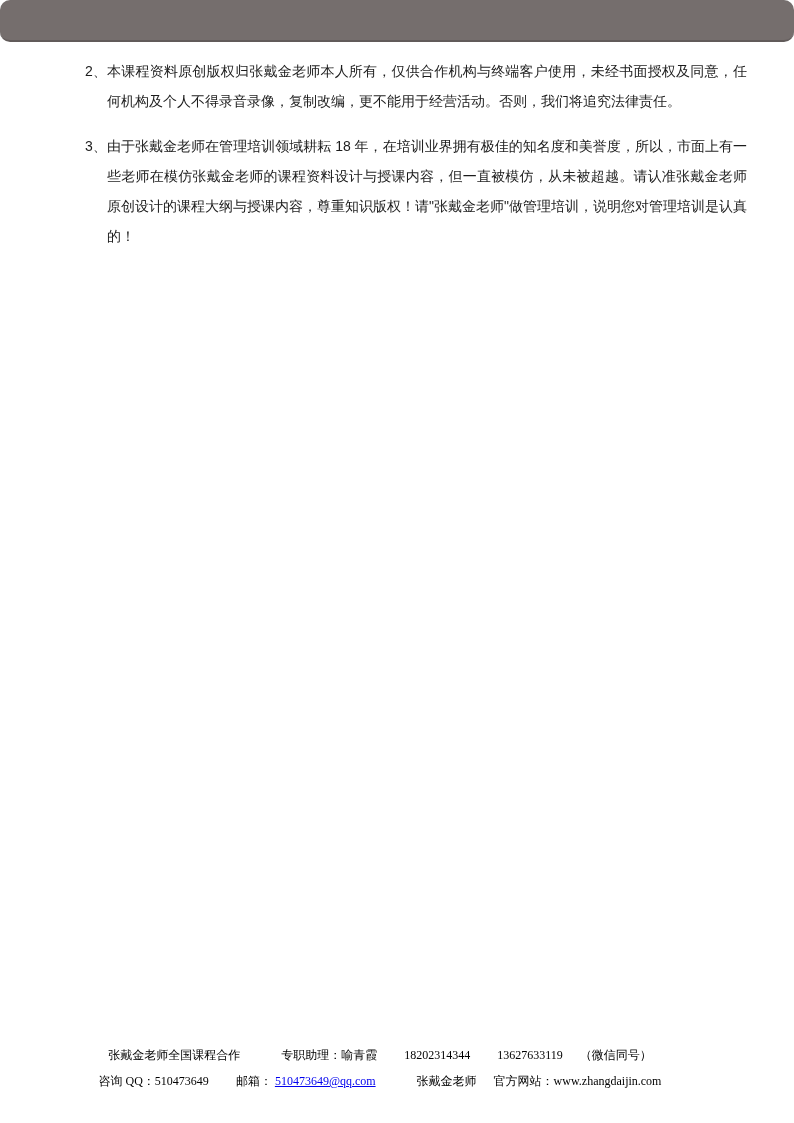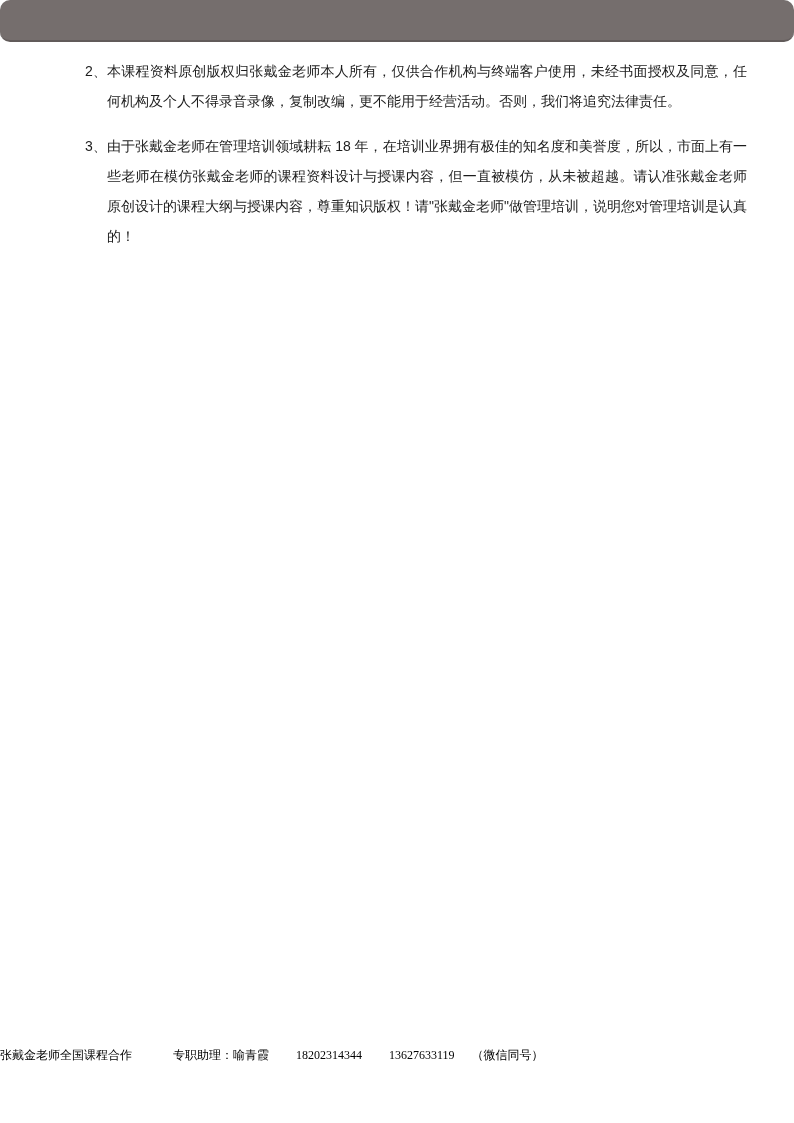--- a/index.html
+++ b/index.html
@@ -53,21 +53,21 @@
     text-align: justify;
     text-justify: inter-ideograph;
   }
 
   
   .footer {
     position: absolute;
     top: 1042px;
     left: 0;
     width: 760px;
-    text-align: left;
+    text-align: center;
     font-family: "Liberation Serif", serif;
     font-size: 12px;
     line-height: 26px;
     color: #000000;
   }
   .footer .gap-lg { margin-right: 38px; }
   .footer .gap-md { margin-right: 24px; }
   .footer .gap-sm { margin-right: 14px; }
   .footer a.email-link {
     color: var(--link, #0000ee);
@@ -116,16 +116,23 @@
   </div>
 
   <div class="footer">
     <div>
       <span class="gap-lg">张戴金老师全国课程合作</span>
       <span class="gap-md">专职助理：喻青霞</span>
       <span class="gap-md">18202314344</span>
       <span class="gap-sm">13627633119</span>
       <span>（微信同号）</span>
     </div>
+    <div>
+      <span class="gap-md">咨询 QQ：510473649</span>
+      <span>邮箱：</span>
+      <a class="email-link gap-lg" href="#">510473649@qq.com</a>
+      <span class="gap-sm">张戴金老师</span>
+      <span>官方网站：www.zhangdaijin.com</span>
+    </div>
   </div>
 
 
 </div>
 
 </body></html>

